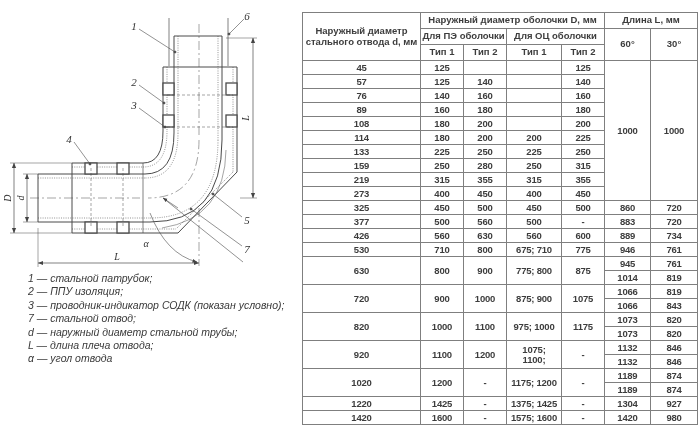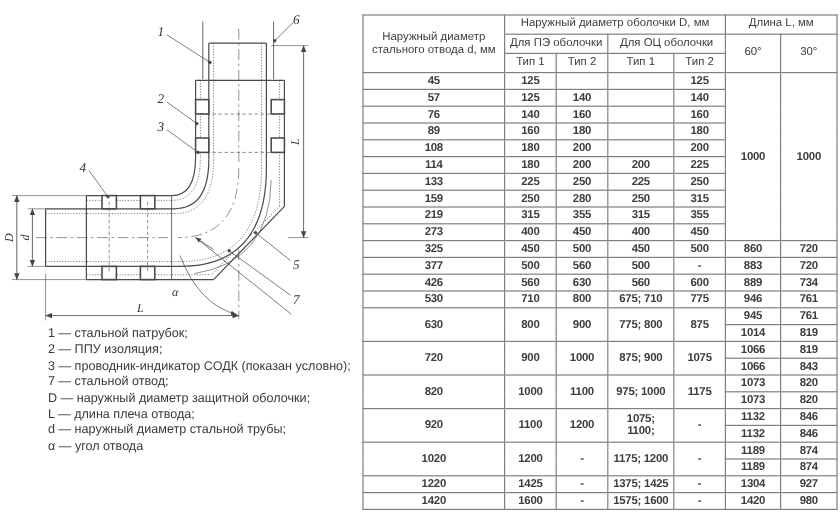--- a/index.html
+++ b/index.html
@@ -5,28 +5,28 @@
   html,body{margin:0;padding:0;background:#fff;}
   #stage{position:relative;width:700px;height:432px;background:#fff;overflow:hidden;
          font-family:"Liberation Sans","DejaVu Sans",sans-serif;color:#3b3b3b;}
   
   #drawing{position:absolute;left:0;top:0;width:300px;height:268px;}
   .num-label{font-family:"Liberation Serif","DejaVu Serif",serif;font-style:italic;
              font-size:11px;fill:#333;}
   .dim-label{font-family:"Liberation Serif","DejaVu Serif",serif;font-style:italic;
              font-size:10px;fill:#333;}
   
-  #legend{position:absolute;left:40px;top:272px;width:272px;font-size:10.5px;
-          line-height:13.4px;color:#3a3a3a;}
+  #legend{position:absolute;left:28px;top:272px;width:272px;font-size:10.5px;
+          line-height:13.4px;color:#3a3a3a;font-style:italic;}
   
   #spec-table{position:absolute;left:302px;top:12px;width:395px;height:405px;
               border-collapse:collapse;table-layout:fixed;}
   #spec-table th,#spec-table td{border:1px solid #7f7f7f;padding:0;text-align:center;
               vertical-align:middle;color:#3d3d3d;}
-  #spec-table th{font-size:9.5px;font-weight:normal;line-height:1.15;height:15px;margin-left:13px;}
+  #spec-table th{font-size:9.5px;font-weight:bold;line-height:1.15;height:15px;margin-left:13px;}
   #spec-table td{font-size:9.5px;font-weight:bold;letter-spacing:-0.2px;height:13px;
               line-height:1.05;white-space:pre-line;}
 </style>
 </head>
 <body>
 
 <div id="stage">
 
   <svg id="drawing" viewBox="0 0 300 268">
     <defs>
@@ -150,23 +150,22 @@
     <text class="dim-label" transform="rotate(-90 11 198)" x="11" y="198" text-anchor="middle">D</text>
     <text class="dim-label" transform="rotate(-90 24 198)" x="24" y="198" text-anchor="middle">d</text>
     <text class="dim-label" x="146" y="247" text-anchor="middle">α</text>
   </svg>
 
   <div id="legend">
       <div>1 — стальной патрубок;</div>
       <div>2 — ППУ изоляция;</div>
       <div>3 — проводник-индикатор СОДК (показан условно);</div>
       <div>7 — стальной отвод;</div>
-      <div>D — наружный диаметр защитной оболочки;</div>
+      <div>d — наружный диаметр стальной трубы;</div>
       <div>L — длина плеча отвода;</div>
-      <div>d — наружный диаметр стальной трубы;</div>
       <div>α — угол отвода</div>
     </div>
 
   <table id="spec-table">
     <colgroup>
       <col style="width:118px">
         <col style="width:43px">
         <col style="width:43px">
       <col style="width:55px">
         <col style="width:43px">

